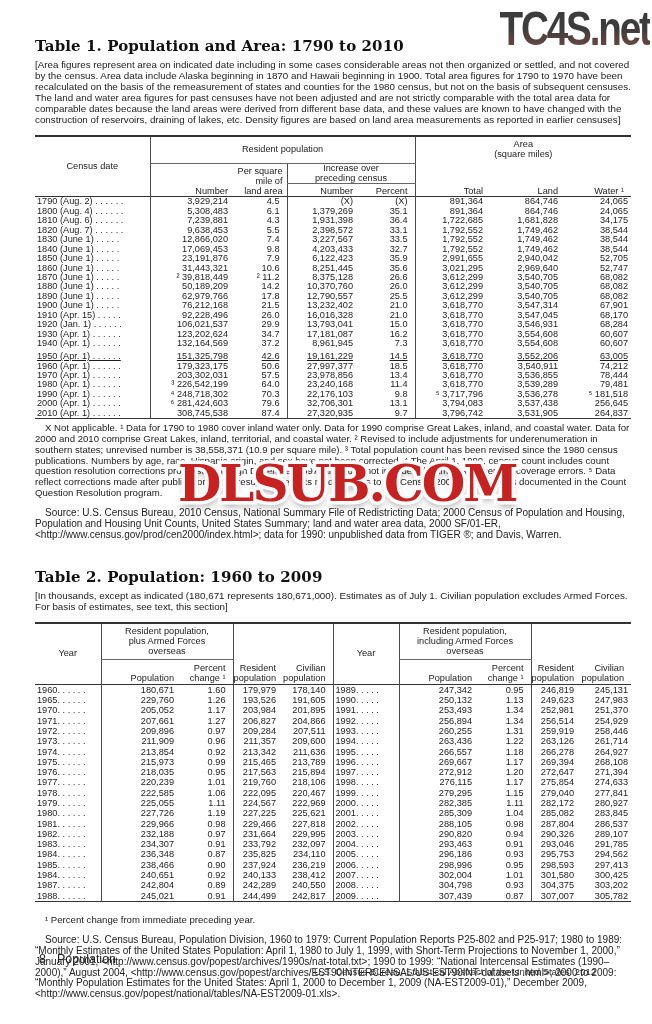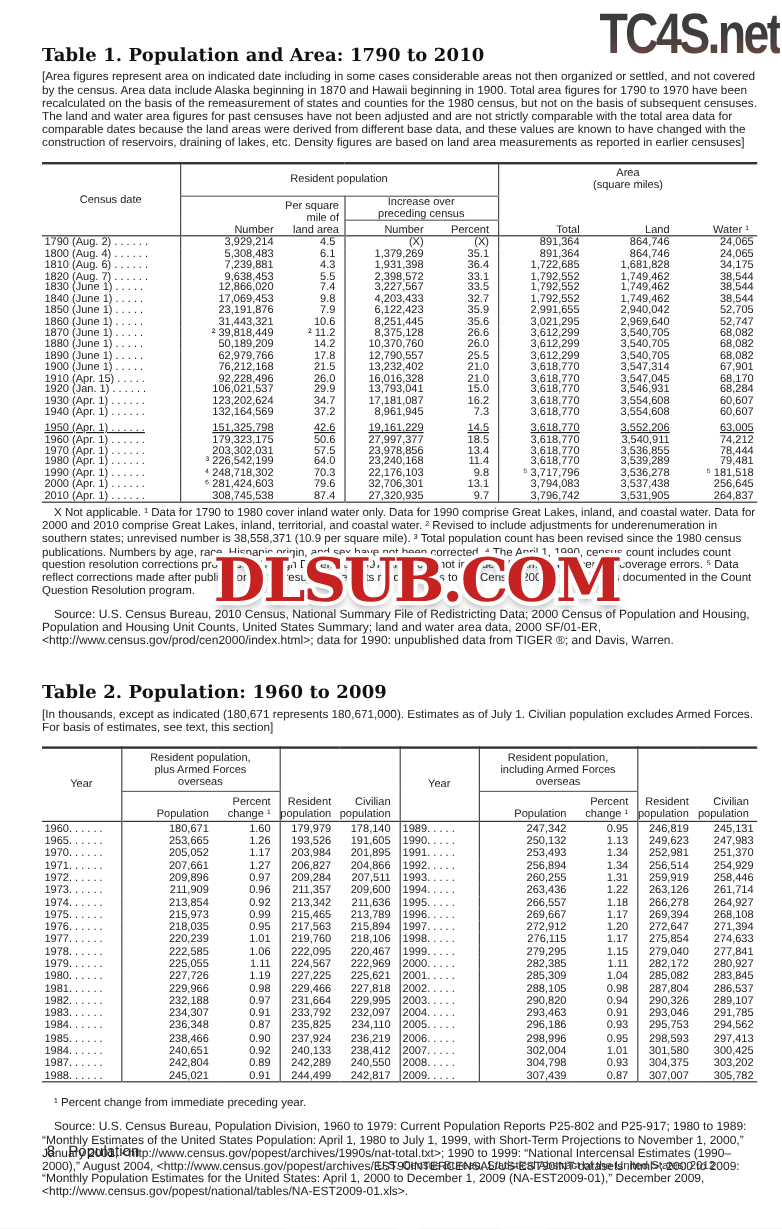--- a/index.html
+++ b/index.html
@@ -399,21 +399,21 @@
             <td class="num vl">179,979</td>
             <td class="num">178,140</td>
             <td class="date vl">1989. . . . .</td>
             <td class="num vl">247,342</td>
             <td class="num">0.95</td>
             <td class="num vl">246,819</td>
             <td class="num">245,131</td>
           </tr>
           <tr>
             <td class="date">1965. . . . . .</td>
-            <td class="num vl">253,665</td>
+            <td class="num vl">229,760</td>
             <td class="num">1.26</td>
             <td class="num vl">193,526</td>
             <td class="num">191,605</td>
             <td class="date vl">1990. . . . .</td>
             <td class="num vl">250,132</td>
             <td class="num">1.13</td>
             <td class="num vl">249,623</td>
             <td class="num">247,983</td>
           </tr>
           <tr>

